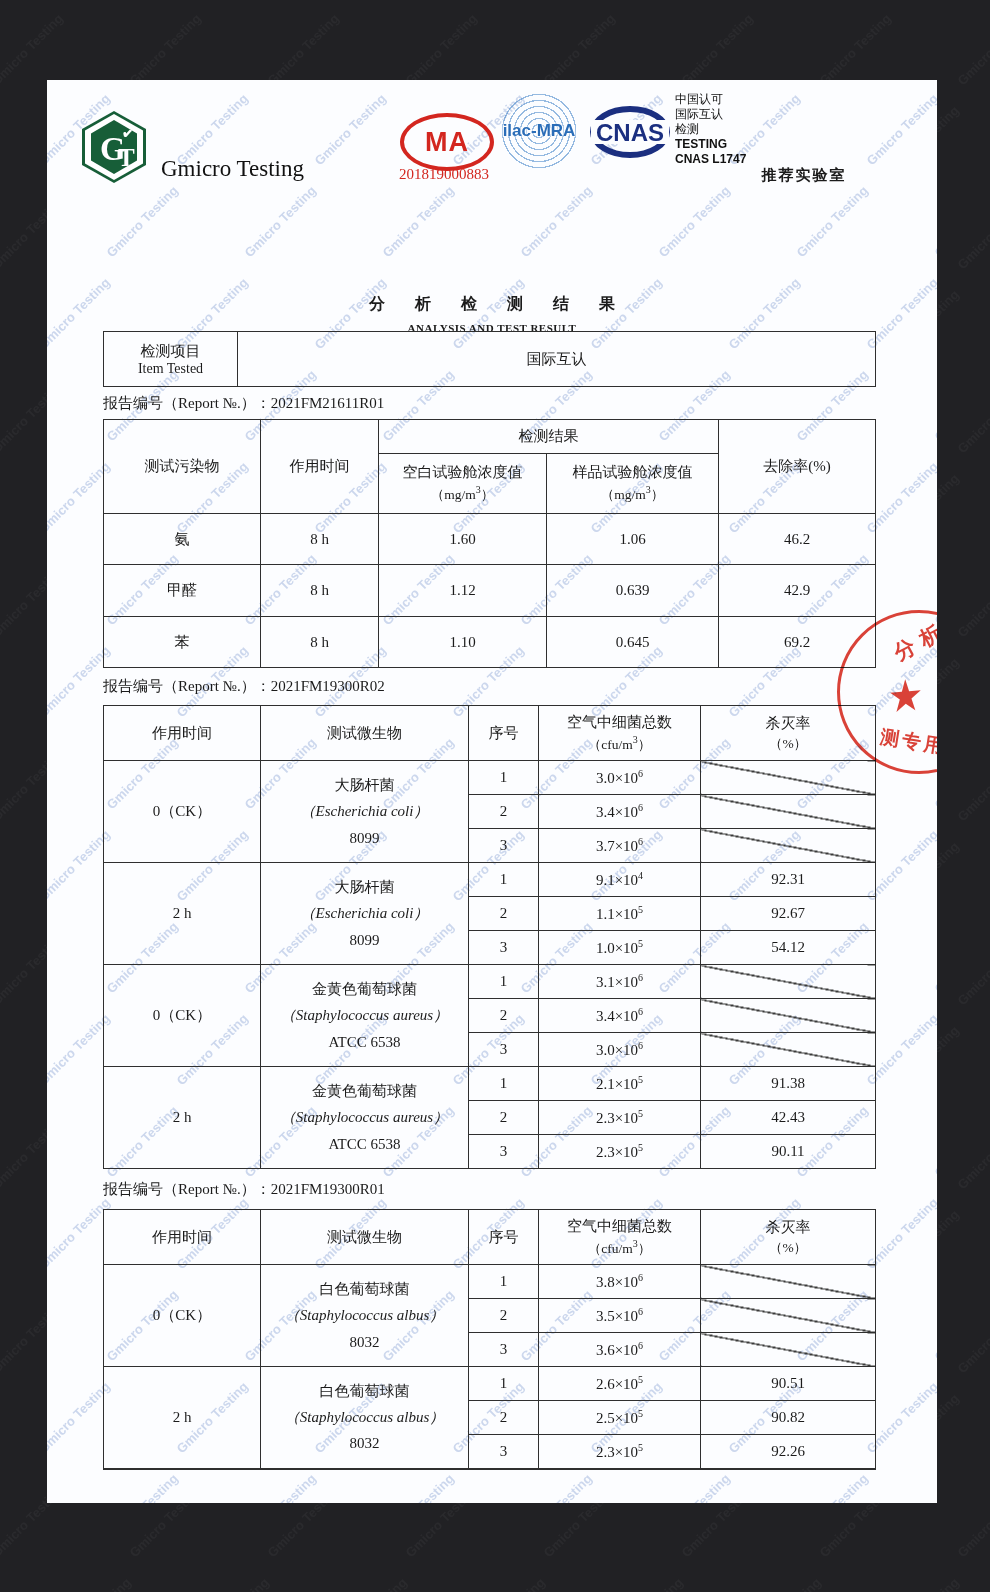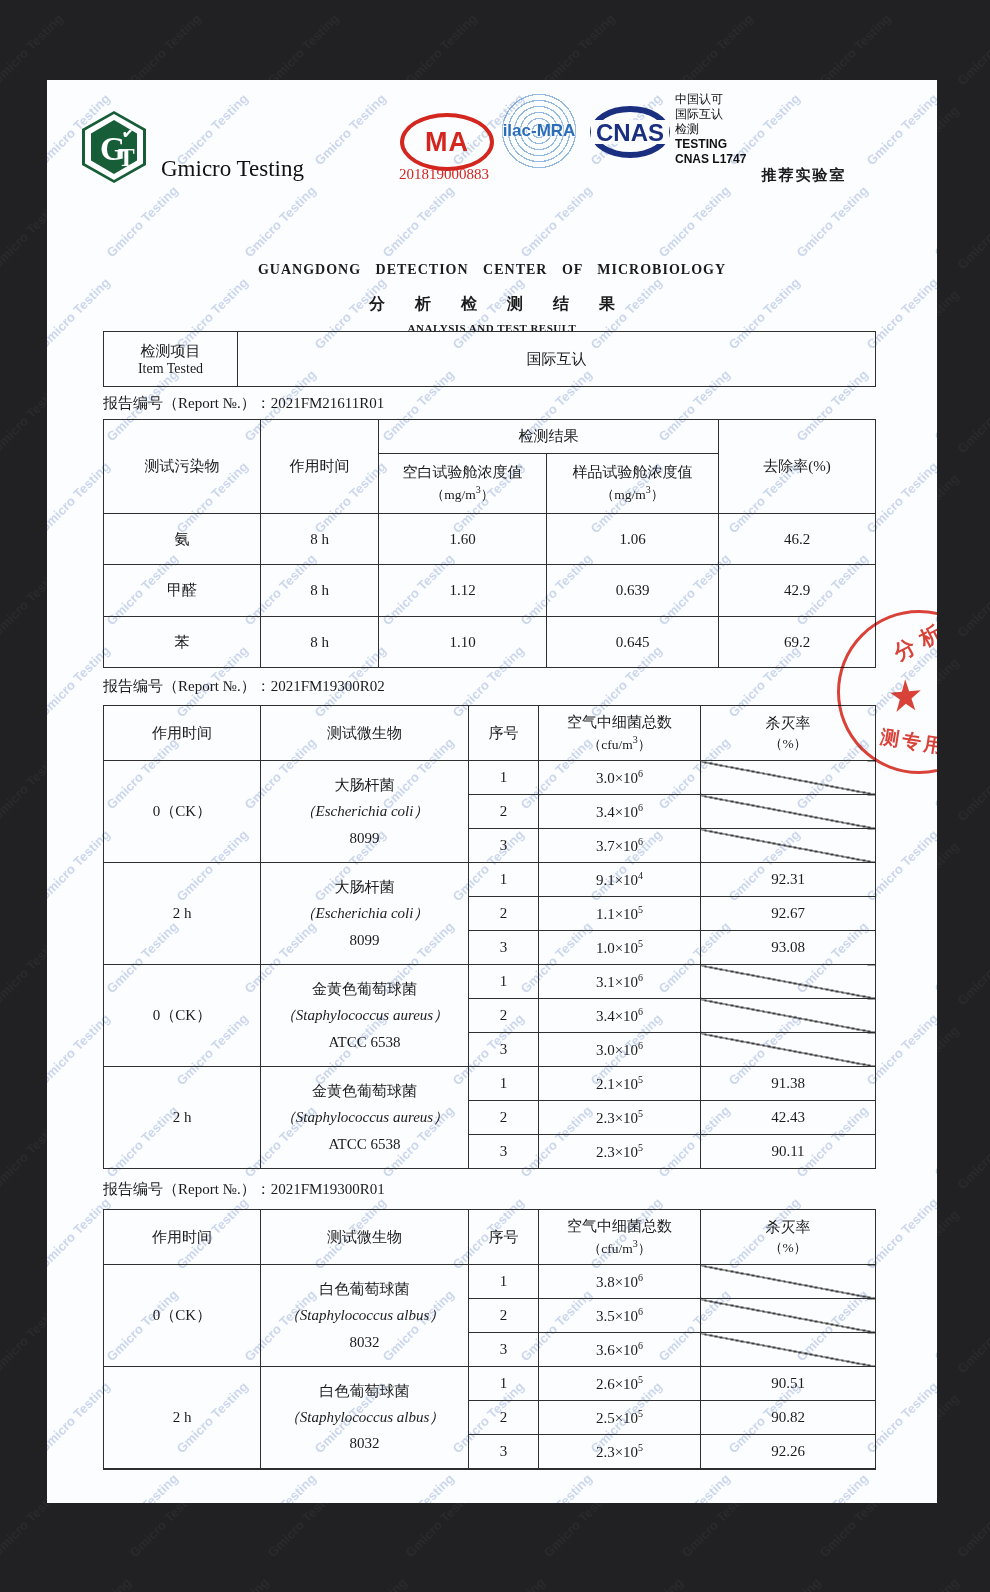--- a/index.html
+++ b/index.html
@@ -355,21 +355,20 @@
   <div id="acc" class="abs">
     <div>中国认可</div>
     <div>国际互认</div>
     <div>检测</div>
     <div class="acc-en">TESTING</div>
     <div class="acc-en">CNAS L1747</div>
   </div>
 
   <div id="ciaa-caption" class="abs">推荐实验室</div>
 
-  <div id="title-en" class="abs ttl">GUANGDONG   DETECTION   CENTER   OF   MICROBIOLOGY</div>
   <div id="result-cn" class="abs ttl">分 析 检 测 结 果</div>
   <div id="result-en" class="abs ttl">ANALYSIS AND TEST RESULT</div>
 
   <div id="content">
 
     <table class="t" id="tA">
       <colgroup>
           <col style="width:134px">
           <col style="width:638px">
         </colgroup>
@@ -502,21 +501,21 @@
             <td>92.31</td>
           </tr>
           <tr style="height: 34px;">
             <td>2</td>
             <td>1.1×10<sup>5</sup></td>
             <td>92.67</td>
           </tr>
           <tr style="height: 34px;">
             <td>3</td>
             <td>1.0×10<sup>5</sup></td>
-            <td>93.08</td>
+            <td>54.12</td>
           </tr>
           <tr style="height: 34px;">
             <td rowspan="3">0（CK）</td>
             <td rowspan="3" class="microbe-lines">
               <div>金黄色葡萄球菌</div>
               <div class="latin">（Staphylococcus aureus）</div>
               <div>ATCC 6538</div>
             </td>
             <td>1</td>
             <td>3.1×10<sup>6</sup></td>

